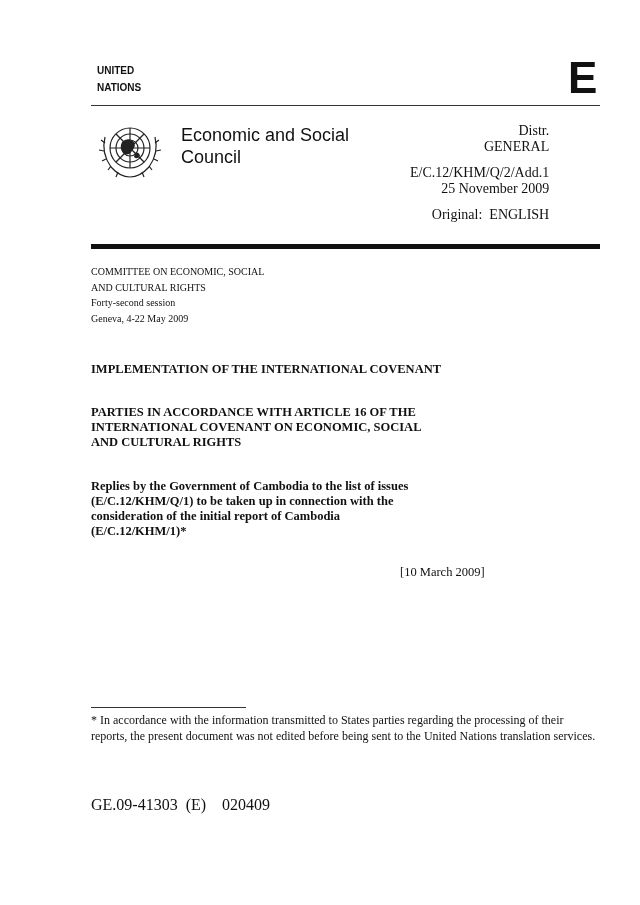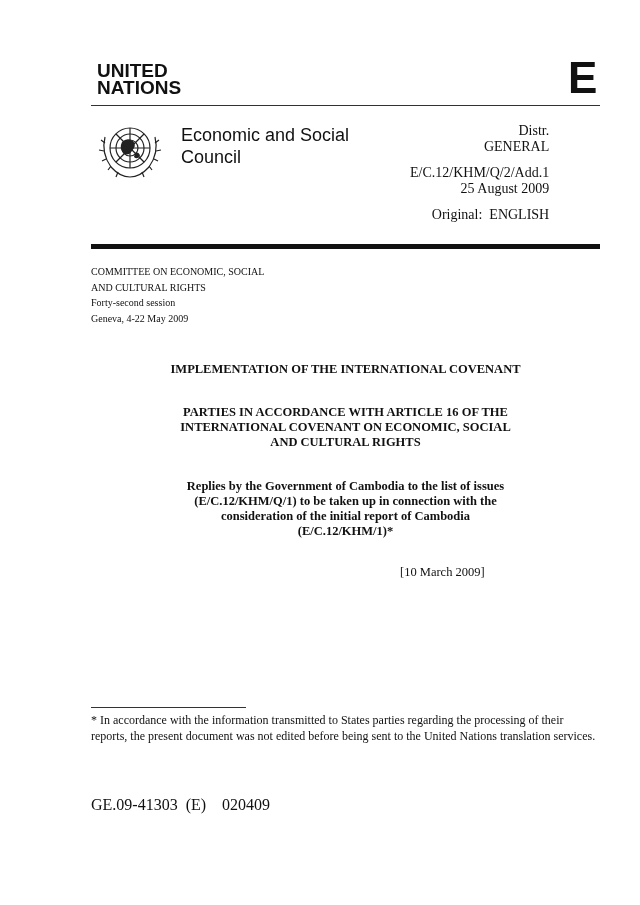--- a/index.html
+++ b/index.html
@@ -1,35 +1,35 @@
 <!DOCTYPE html>
 <html><head>
 <meta charset="utf-8">
 <style>
   html, body { margin: 0; padding: 0; background: #ffffff; }
   body { width: 640px; height: 905px; position: relative; overflow: hidden; color: #111; }
   .abs { position: absolute; }
   .sans { font-family: "Liberation Sans", sans-serif; }
   .serif { font-family: "Liberation Serif", serif; }
 
-  #un-header { left: 97px; top: 62px; font-size: 19px; font-weight: bold; line-height: 17px; }
+  #un-header { left: 97px; top: 62px; font-size: 10px; font-weight: bold; line-height: 17px; }
   #e-letter { left: 568px; top: 56px; font-size: 44px; font-weight: bold; line-height: 44px; }
   #rule-top { left: 91px; top: 105px; width: 509px; height: 1px; background: #333; }
 
   #emblem { left: 95px; top: 115px; width: 70px; height: 70px; }
   #council-name { left: 181px; top: 124px; font-size: 18px; font-weight: normal; line-height: 22px; }
 
   #distr-block { left: 410px; top: 123px; font-size: 14px; line-height: 15.5px; text-align: right; }
   #distr-block .gap { height: 11px; }
 
   #rule-thick { left: 91px; top: 244px; width: 509px; height: 5px; background: #111; }
 
   #committee-block { left: 91px; top: 264px; font-size: 10px; line-height: 15.5px; }
 
-  .center-block { left: 91px; width: 509px; text-align: center; font-weight: bold; font-size: 12.5px; line-height: 15px; }
+  .center-block { left: 91px; width: 509px; font-weight: bold; font-size: 12.5px; line-height: 15px; }
   #title-1 { top: 362px; }
   #title-2 { top: 405px; }
   #title-3 { top: 479px; }
   .t-line { display: block; }
 
   #date-bracket { left: 400px; width: 196px; top: 549px; text-align: left; font-size: 12.5px; line-height: 15px; margin-top: 16px; }
 
   #footnote-rule { left: 91px; top: 707px; width: 155px; height: 1px; background: #333; }
   #footnote { left: 91px; top: 713px; width: 510px; font-size: 12px; line-height: 15.5px; }
 
@@ -68,21 +68,21 @@
 <div id="council-name" class="abs sans">
   <div>Economic and Social</div>
   <div>Council</div>
 </div>
 
 <div id="distr-block" class="abs serif">
   <div>Distr.</div>
   <div>GENERAL</div>
   <div class="gap"></div>
   <div>E/C.12/KHM/Q/2/Add.1</div>
-  <div>25 August 2009</div>
+  <div>25 November 2009</div>
   <div class="gap"></div>
   <div style="white-space:pre">Original:  ENGLISH</div>
 </div>
 
 <div id="rule-thick" class="abs"></div>
 
 <div id="committee-block" class="abs serif">
   <div>COMMITTEE ON ECONOMIC, SOCIAL</div>
   <div>AND CULTURAL RIGHTS</div>
   <div>Forty-second session</div>

